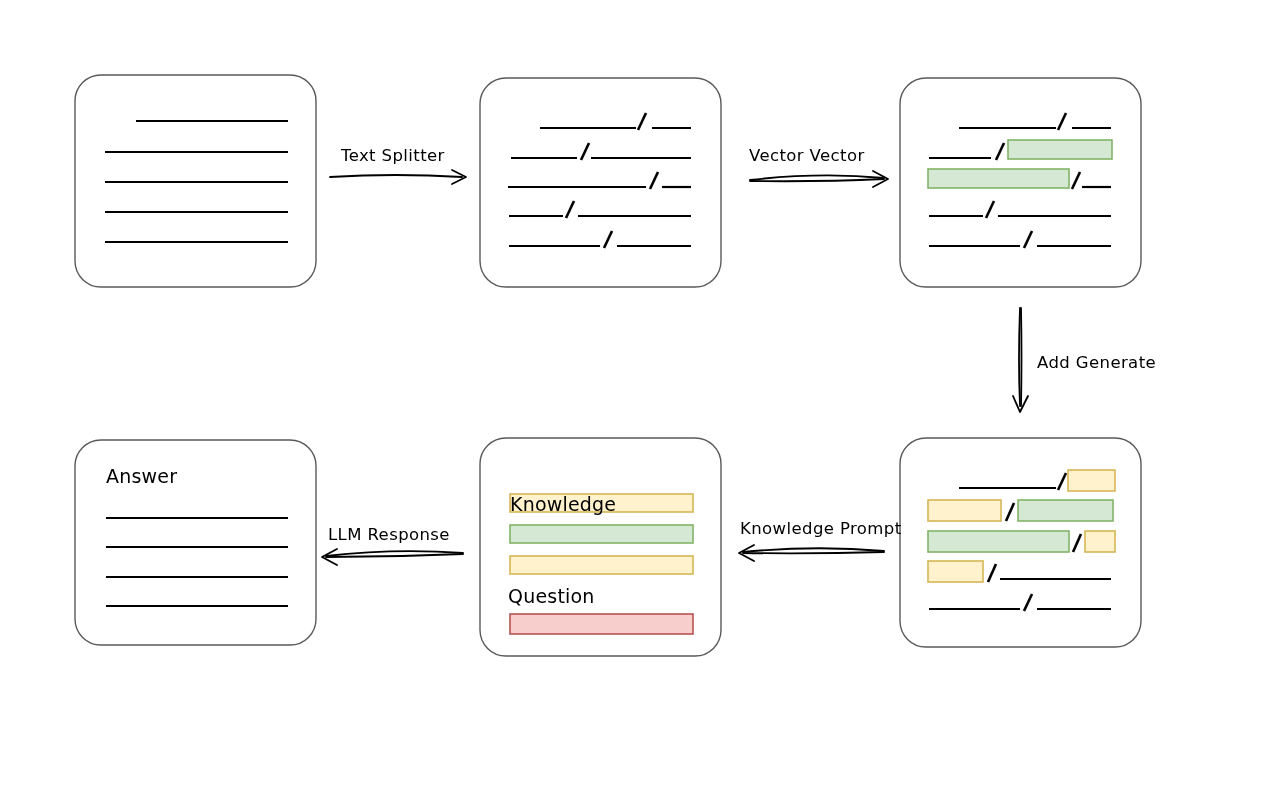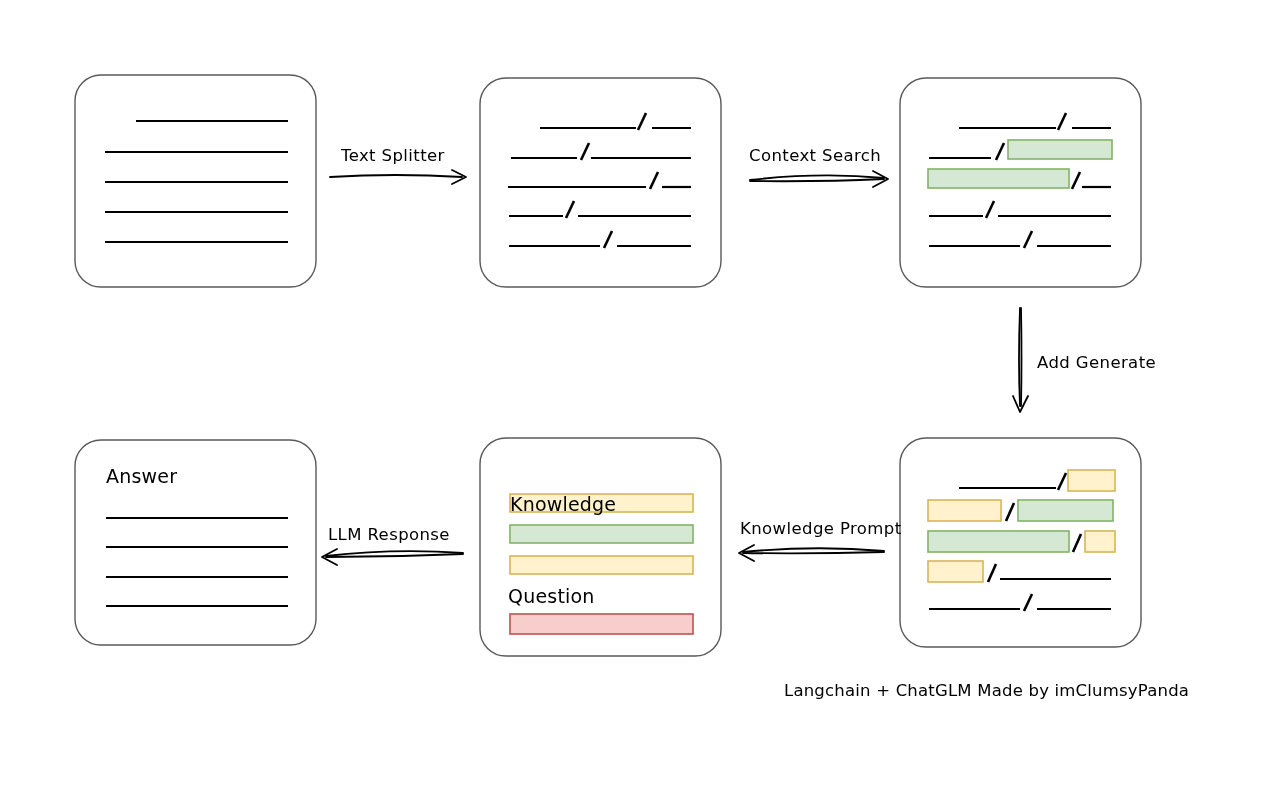--- a/index.html
+++ b/index.html
@@ -226,29 +226,28 @@
     <g>
       <path class="arrow-stroke" d="M 463 553 Q 395 548 326 556"></path>
       <path class="arrow-stroke" d="M 463 554 Q 395 557 326 557"></path>
       <path class="arrow-head" d="M 337 549 L 322 557 L 337 565"></path>
     </g>
 
   </svg>
 
   <div class="diagram-label" style="left:341px; top:146px;">Text Splitter</div>
 
-  <div class="diagram-label" style="left:749px; top:146px;">Context Search</div>
+  <div class="diagram-label" style="left:749px; top:146px;">Vector Vector</div>
 
   <div class="diagram-label" style="left:1037px; top:353px;">Add Generate</div>
 
   <div class="diagram-label" style="left:740px; top:519px;">Knowledge Prompt</div>
 
   <div class="diagram-label" style="left:328px; top:525px;">LLM Response</div>
 
   <div class="box-heading" style="left:510px; top:465px;margin-top:28px;">Knowledge</div>
 
   <div class="box-heading" style="left:508px; top:585px;">Question</div>
 
   <div class="box-heading" style="left:106px; top:465px;">Answer</div>
 
-  <div class="footer-credit" style="left:784px; top:681px;">Langchain + ChatGLM Made by imClumsyPanda</div>
 
 </div>
 
 </body></html>

